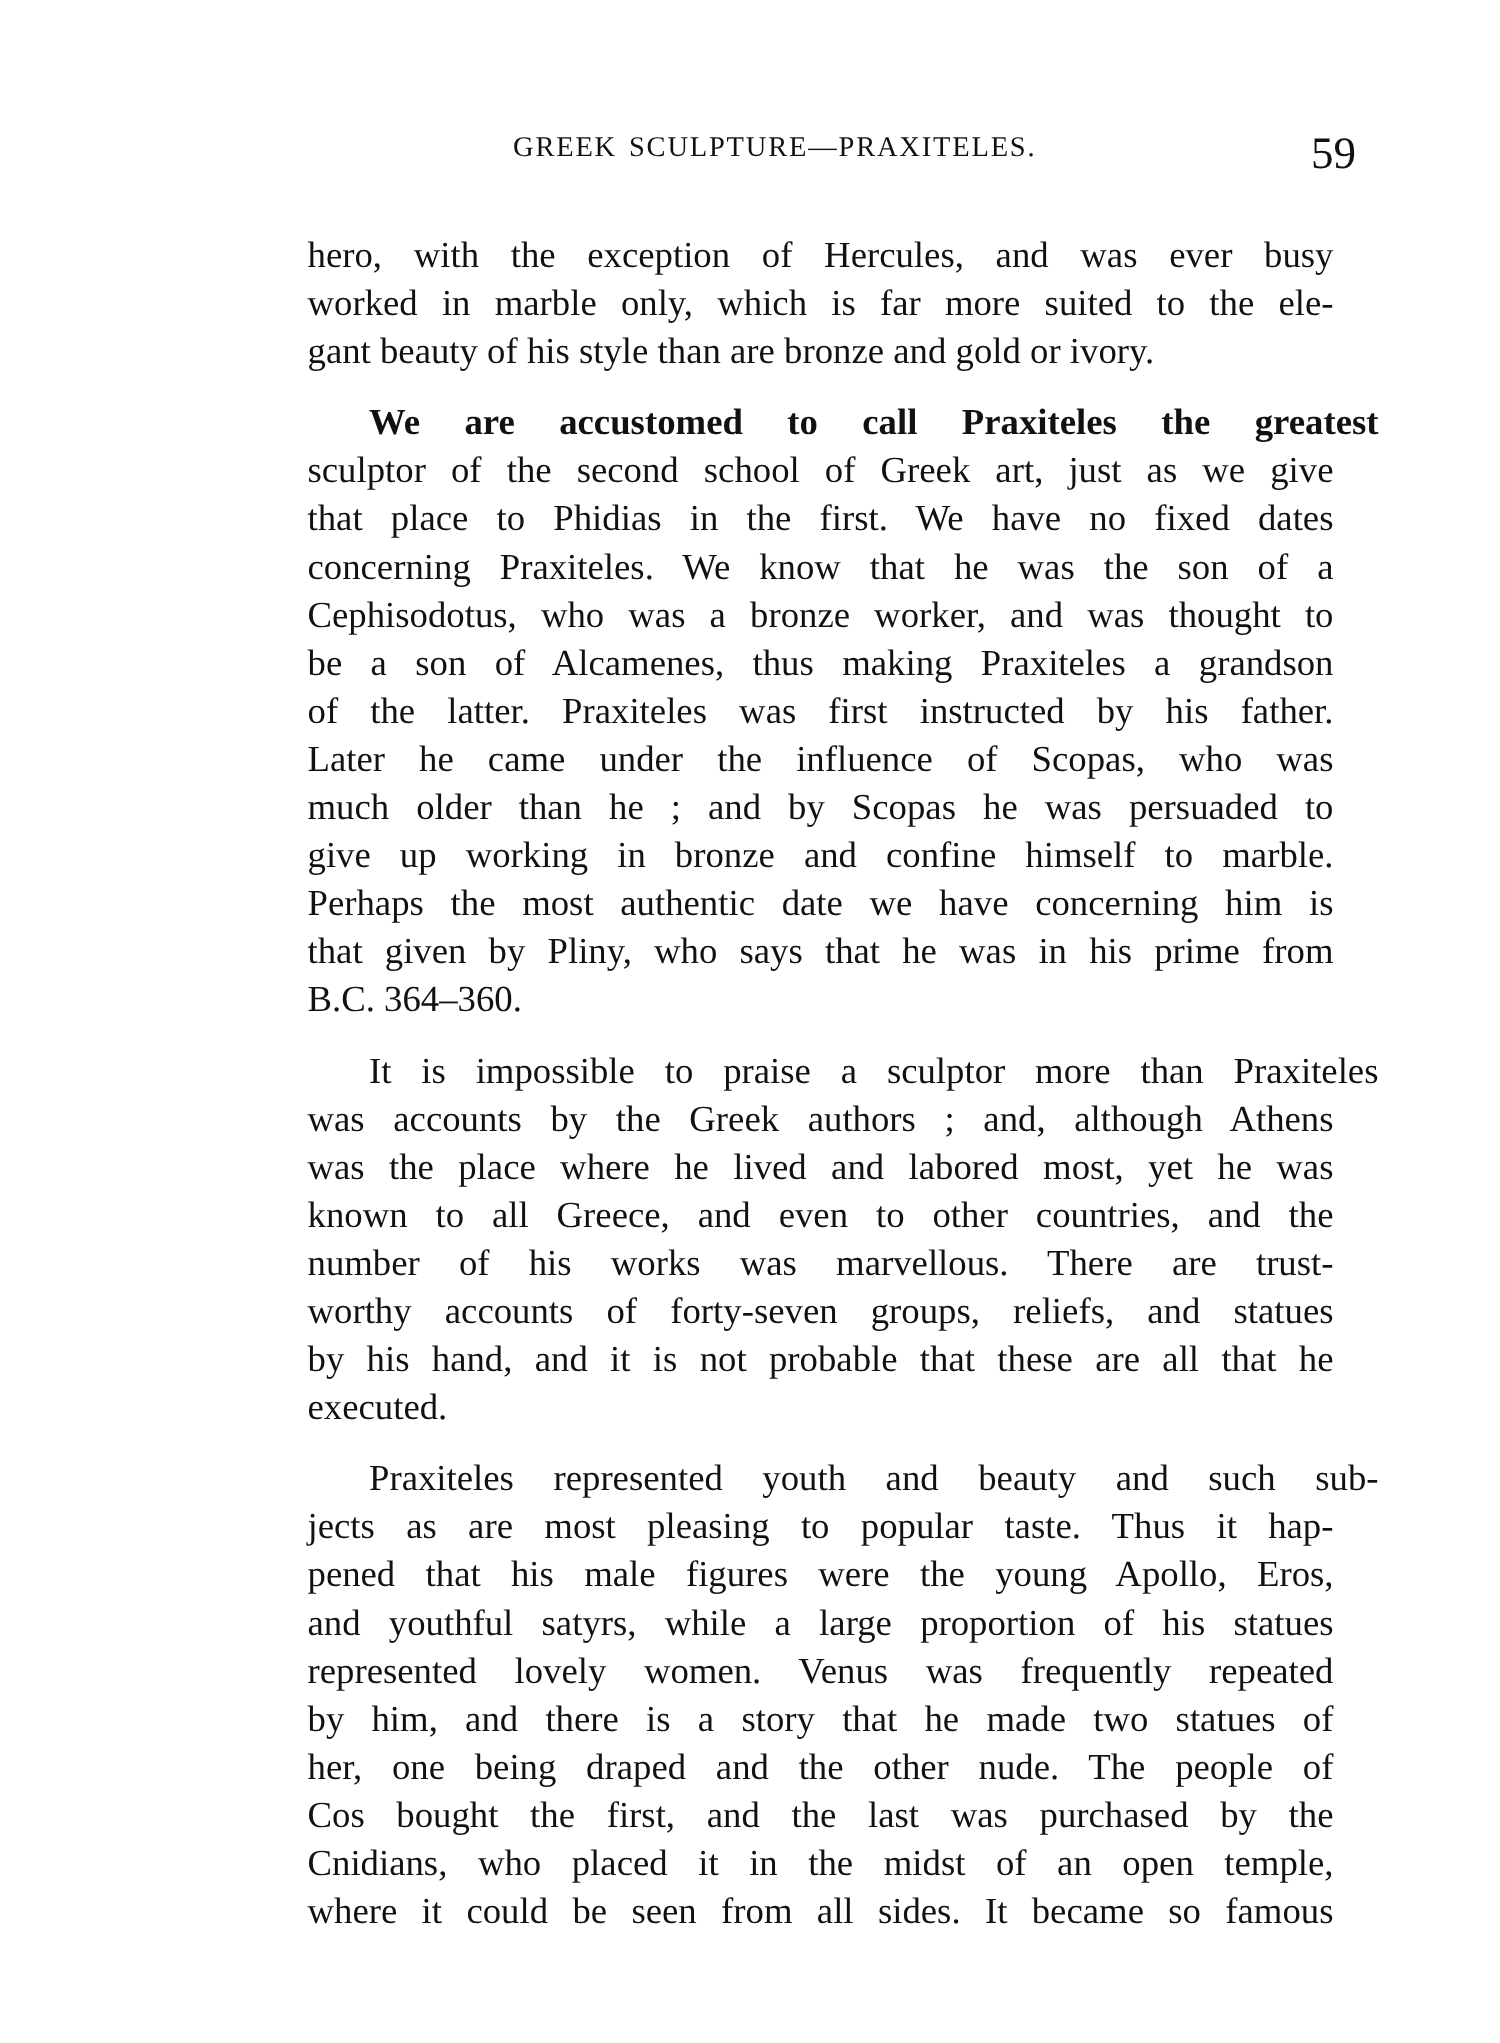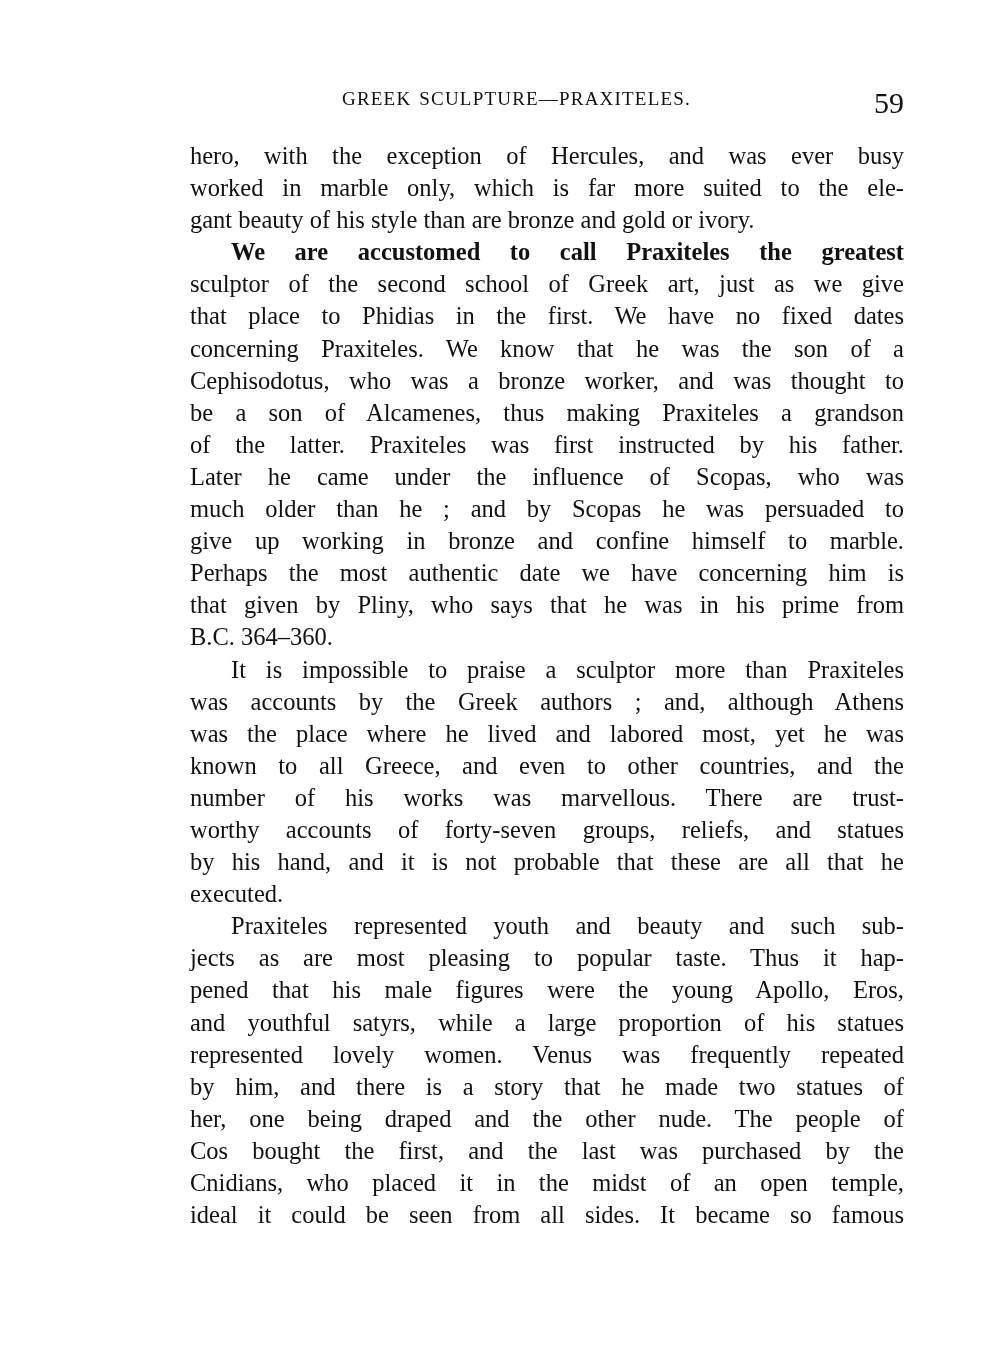--- a/index.html
+++ b/index.html
@@ -44,21 +44,21 @@
     .body-text {
       position: absolute;
       top: 140px;
       left: 190px;
       width: 714px;
       font-size: 24.5px;
       line-height: 32.1px;
       text-align: justify;
     }
     .para {
-      margin: 0;
+      margin: 15px;
       text-indent: 0;
     }
     .line {
       display: block;
       text-align: justify;
       text-align-last: justify;
       white-space: nowrap;
       height: 32.1px;
     }
     .line.last {
@@ -112,16 +112,16 @@
     <div class="para">
       <span class="line" style="padding-left:41px;box-sizing:border-box;width:714px;">Praxiteles represented youth and beauty and such sub-</span>
       <span class="line">jects as are most pleasing to popular taste.  Thus it hap-</span>
       <span class="line">pened that his male figures were the young Apollo, Eros,</span>
       <span class="line">and youthful satyrs, while a large proportion of his statues</span>
       <span class="line">represented lovely women.  Venus was frequently repeated</span>
       <span class="line">by him, and there is a story that he made two statues of</span>
       <span class="line">her, one being draped and the other nude.  The people of</span>
       <span class="line">Cos bought the first, and the last was purchased by the</span>
       <span class="line">Cnidians, who placed it in the midst of an open temple,</span>
-      <span class="line">ideal it could be seen from all sides.  It became so famous</span>
+      <span class="line">where it could be seen from all sides.  It became so famous</span>
     </div>
   </div>
 </div>
 
 </body></html>

